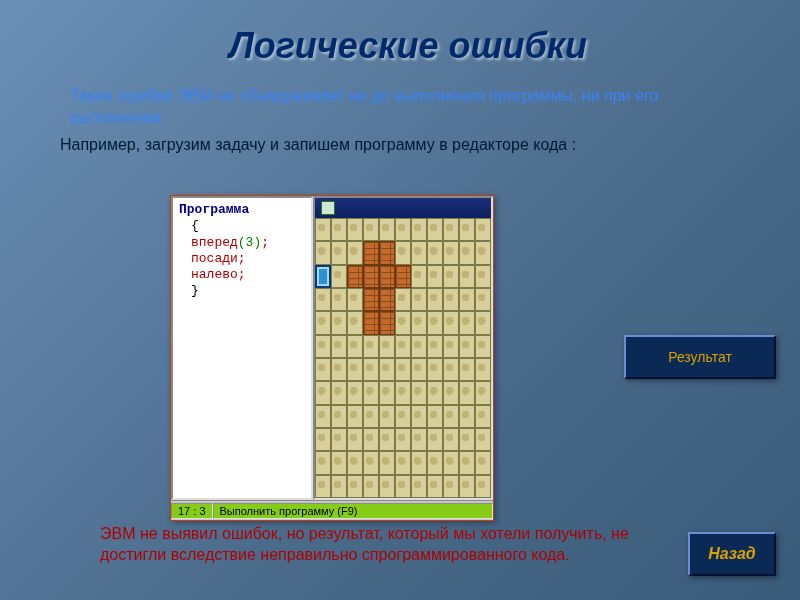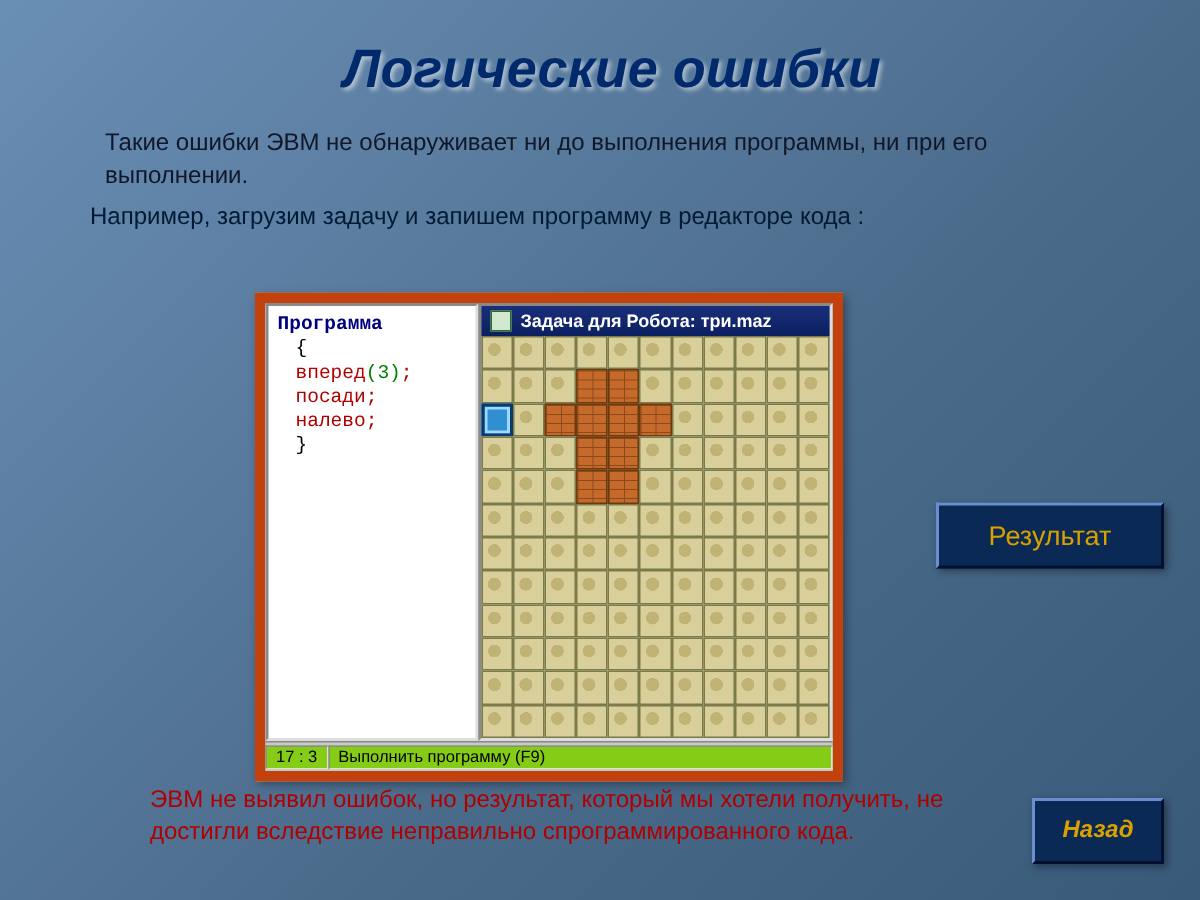--- a/index.html
+++ b/index.html
@@ -14,36 +14,36 @@
     text-align: center;
     padding: 25px 0 10px;
     font-size: 36px;
     font-weight: bold;
     font-style: italic;
     color: #002a6b;
     text-shadow: 2px 2px 3px rgba(255,255,255,0.5);
     margin-left: 16px;
   }
   .intro {
-    color: #0f172a;
+    color: #3b82f6;
     font-size: 16px;
     padding: 8px 70px 0 70px;
     line-height: 1.35;
   }
   .example {
     color: #001a33;
     font-size: 16px;
     padding: 8px 60px 8px 60px;
   }
   .app {
     position: absolute;
     left: 170px; top: 195px;
-    width: 392px; height: 326px;
+    width: 324px; height: 326px;
     background: #b8b8b8;
-    border: 7px solid #c2410c;
+    border: 1px solid #c2410c;
     box-shadow: 2px 2px 6px rgba(0,0,0,0.35);
     display: flex;
     flex-direction: column;
   }
   .app-main {
     flex: 1;
     display: flex;
     background: #c0c0c0;
   }
   .code-pane {
@@ -122,21 +122,21 @@
     height: 16px;
     display: flex; align-items: center;
   }
   .status-main { flex: 1; }
   .result-btn {
     position: absolute;
     right: 24px; top: 335px;
     width: 152px; height: 44px;
     background: #0a2a55;
     color: #d8a000;
-    font-size: 18px;
+    font-size: 14px;
     display: flex; align-items: center; justify-content: center;
     border-top: 2px solid #6a8fd0;
     border-left: 2px solid #6a8fd0;
     border-right: 2px solid #001030;
     border-bottom: 2px solid #001030;
     box-shadow: 2px 2px 5px rgba(0,0,0,0.4);
     cursor: pointer;
   }
   .footer-text {
     position: absolute;
@@ -176,21 +176,20 @@
       <div><span class="kw">Программа</span></div>
       <div style="padding-left:12px"><span class="br">{</span></div>
       <div style="padding-left:12px"><span class="cmd">вперед</span><span class="arg">(3)</span><span class="cmd">;</span></div>
       <div style="padding-left:12px"><span class="cmd">посади</span><span class="cmd">;</span></div>
       <div style="padding-left:12px"><span class="cmd">налево</span><span class="cmd">;</span></div>
       <div style="padding-left:12px"><span class="br">}</span></div>
     </div>
     <div class="robot-pane">
       <div class="robot-titlebar">
         <span class="robot-icon"></span>
-        <span>Задача для Робота: три.maz</span>
       </div>
       <div class="robot-grid" id="robot-grid">
           <div class="cell"></div>
           <div class="cell"></div>
           <div class="cell"></div>
           <div class="cell"></div>
           <div class="cell"></div>
           <div class="cell"></div>
           <div class="cell"></div>
           <div class="cell"></div>

